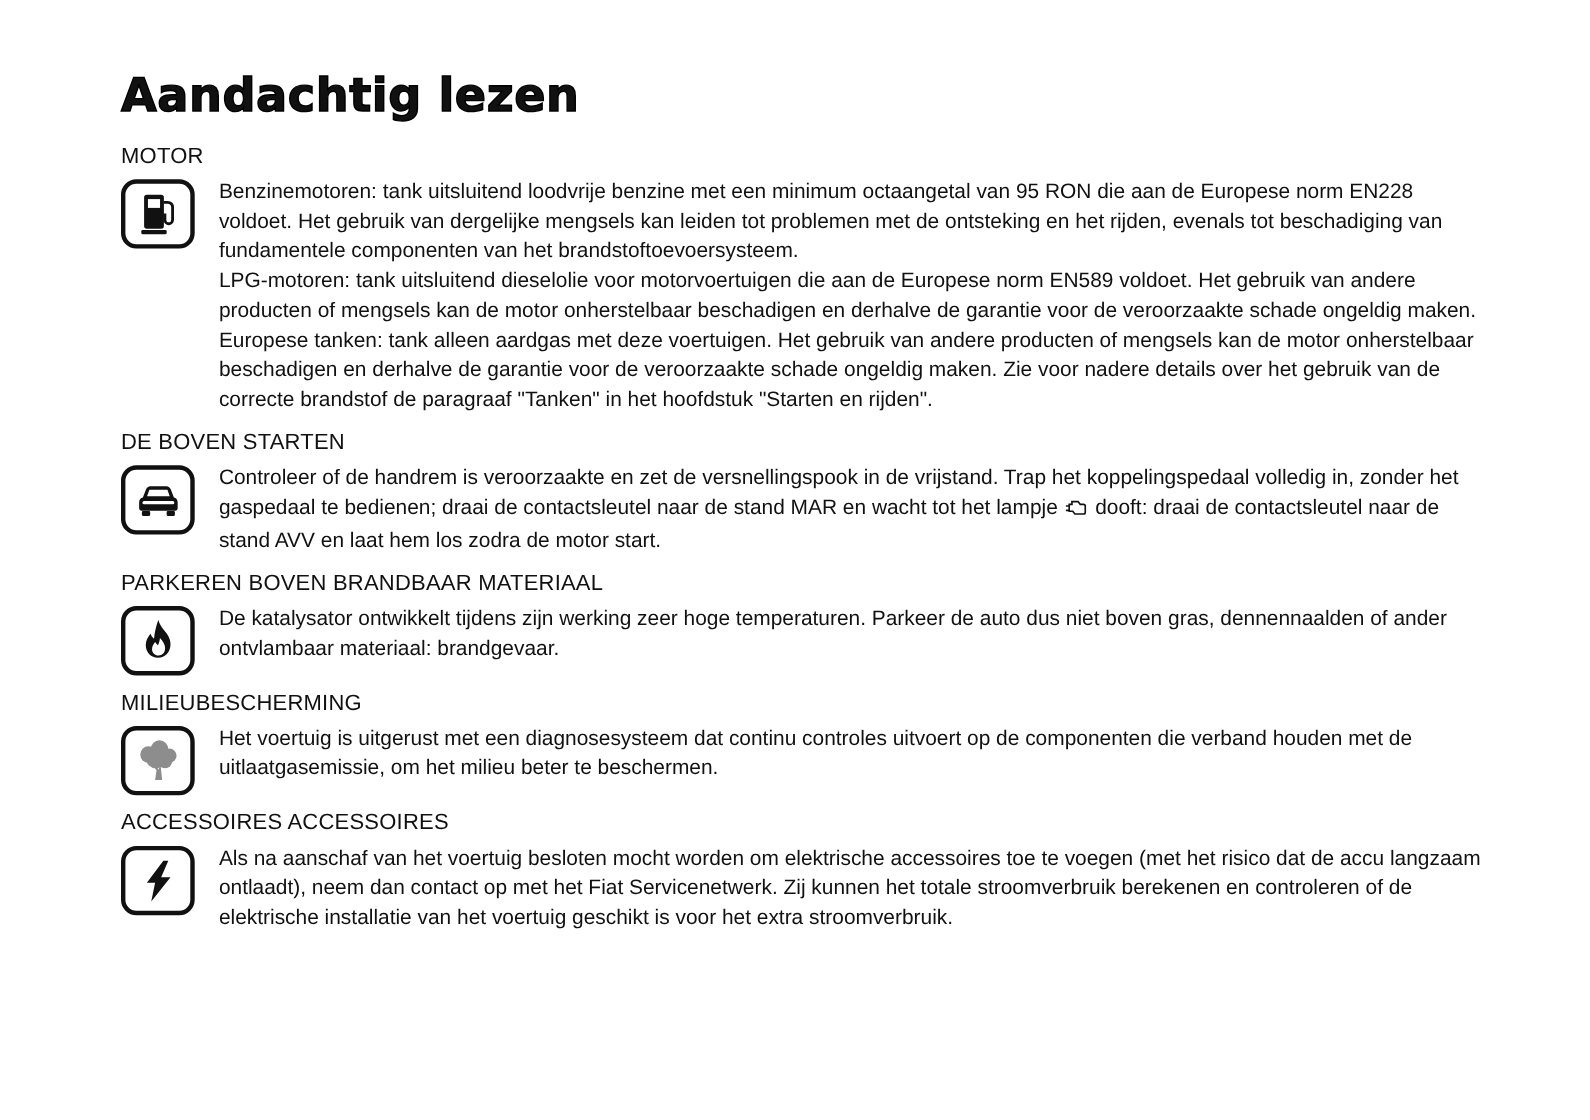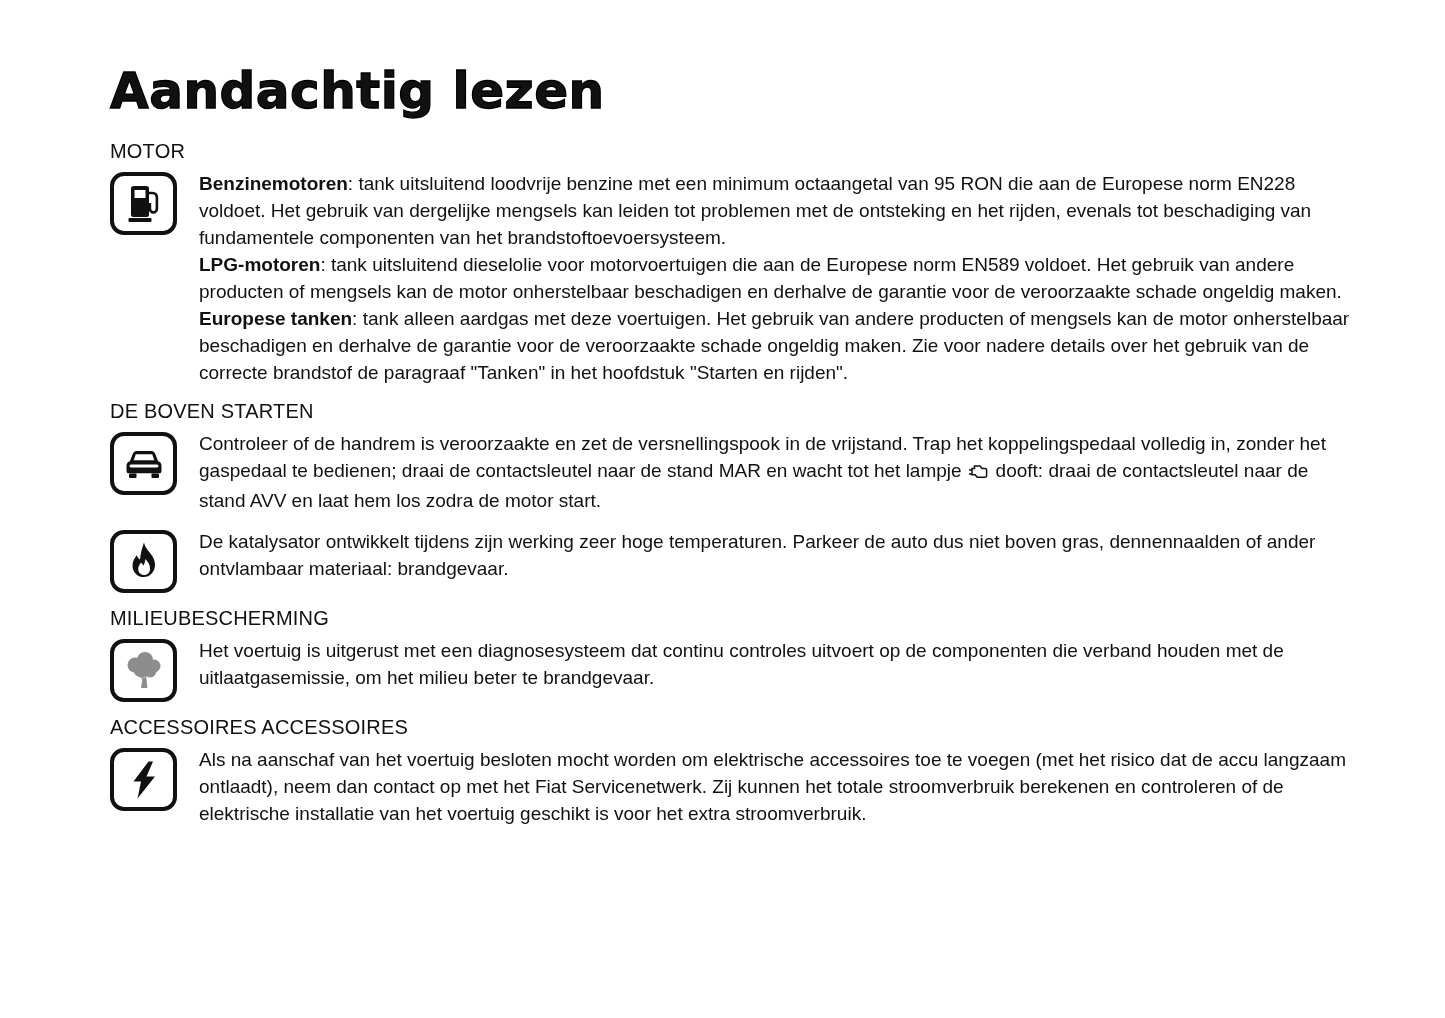--- a/index.html
+++ b/index.html
@@ -5,39 +5,39 @@
   * { margin:0; padding:0; box-sizing:border-box; }
   html,body { background:#fff; }
   body {
     width:1445px; height:1018px; overflow:hidden;
     font-family:"Liberation Sans","DejaVu Sans",sans-serif;
     color:#111;
   }
   .page { padding:62px 90px 0 110px; }
   h1.title {
     font-family:"DejaVu Sans","Liberation Sans",sans-serif;
-    font-size:50px; font-weight:bold; letter-spacing:.5px;
+    font-size:42px; font-weight:bold; letter-spacing:.5px;
     -webkit-text-stroke:1.3px #000;
     margin-bottom:20px;
   }
   .sec { margin-bottom:14px; }
   .sec-heading {
     font-size:20px; font-weight:400; letter-spacing:.2px;
     margin-bottom:7px; color:#111;
   }
   .sec-row { display:flex; align-items:flex-start; }
   .icon-box {
     flex:0 0 auto; width:67px; height:63px;
     border:4px solid #111; border-radius:14px;
     display:flex; align-items:center; justify-content:center;
     margin-right:22px; background:#fff; margin-top:2px;
   }
   .sec-text { flex:1; font-size:19px; line-height:27px; }
   .para { margin:0; }
-  .para b { font-weight:bold; }
+  .para b { font-weight:normal; }
   .inline-icon { display:inline-block; vertical-align:-3px; margin:0 5px; }
 </style>
 </head>
 <body>
 
 <div class="page">
 
   <h1 class="title">Aandachtig lezen</h1>
 
   <section class="sec">
@@ -74,20 +74,21 @@
       <div class="sec-text">
         <p class="para"><span>Controleer of de handrem is veroorzaakte en zet de versnellingspook in de vrijstand. Trap het koppelingspedaal volledig in, zonder het gaspedaal te bedienen; draai de contactsleutel naar de stand MAR en wacht tot het lampje</span><span class="inline-icon"><svg width="24" height="17" viewBox="0 0 24 17" aria-hidden="true">
                 <path d="M5 5.5 h2.5 V3 h5.5 l2 2.5 H18 a1.6 1.6 0 0 1 1.6 1.6 v5.6 a1.6 1.6 0 0 1 -1.6 1.6 h-7.8 l-2 -2.5 H5 z" fill="none" stroke="#111" stroke-width="1.5"></path>
                 <path d="M2 7 H5 M2 11 H5" stroke="#111" stroke-width="1.5"></path>
               </svg></span><span>dooft: draai de contactsleutel naar de stand AVV en laat hem los zodra de motor start.</span></p>
       </div>
     </div>
   </section>
 
   <section class="sec">
+    <h2 class="sec-heading">PARKEREN BOVEN BRANDBAAR MATERIAAL</h2>
     <div class="sec-row">
       <div class="icon-box">
         <svg width="36" height="42" viewBox="0 0 36 42" aria-hidden="true">
           <path d="M18 1.5 c1.2 5.6 4.6 8.4 7.4 12.2 c2.4 3.3 3.6 6.4 3.6 10 c0 7.2 -5 12.3 -11.3 12.3 c-6.4 0 -11.2 -4.9 -11.2 -11.6 c0 -4.3 2.2 -7.2 4.2 -10.2 c.8 1.7 1.7 3.2 3.3 4.4 c.6 -6 2 -11.6 4 -17.1 z" fill="#111"></path>
           <path d="M18.2 34 c-3.4 0 -6 -2.5 -6 -6 c0 -2.7 1.5 -4.4 2.8 -6.4 c.7 1.2 1.6 2 2.6 2.9 c1 -2 1.6 -4 1.8 -6.4 c2.5 2.9 4.7 5.5 4.7 9.3 c0 3.8 -2.6 6.6 -5.9 6.6 z" fill="#fff"></path>
         </svg>
       </div>
       <div class="sec-text">
         <p class="para"><span>De katalysator ontwikkelt tijdens zijn werking zeer hoge temperaturen. Parkeer de auto dus niet boven gras, dennennaalden of ander ontvlambaar materiaal: brandgevaar.</span></p>
       </div>
@@ -103,21 +104,21 @@
             <circle cx="13" cy="15" r="7.5"></circle>
             <circle cx="23" cy="10" r="8"></circle>
             <circle cx="32" cy="16" r="6.5"></circle>
             <circle cx="19.5" cy="19" r="8.5"></circle>
             <circle cx="28" cy="21" r="6.5"></circle>
             <path d="M20.3 24 l1.7 5 1.5 -4.5 4.6 -3 -3.9 5 1.2 11.5 h-6.4 l1.3 -8.8 -4.6 -5.7 z"></path>
           </g>
         </svg>
       </div>
       <div class="sec-text">
-        <p class="para"><span>Het voertuig is uitgerust met een diagnosesysteem dat continu controles uitvoert op de componenten die verband houden met de uitlaatgasemissie, om het milieu beter te brandgevaar.</span></p>
+        <p class="para"><span>Het voertuig is uitgerust met een diagnosesysteem dat continu controles uitvoert op de componenten die verband houden met de uitlaatgasemissie, om het milieu beter te beschermen.</span></p>
       </div>
     </div>
   </section>
 
   <section class="sec">
     <h2 class="sec-heading">ACCESSOIRES ACCESSOIRES</h2>
     <div class="sec-row">
       <div class="icon-box">
         <svg width="34" height="40" viewBox="0 0 34 40" aria-hidden="true">
           <path d="M21.5 1.5 L6.5 21.5 h7.5 L10.5 38.5 L28 16.5 h-8.5 L26 1.5 z" fill="#111"></path>

